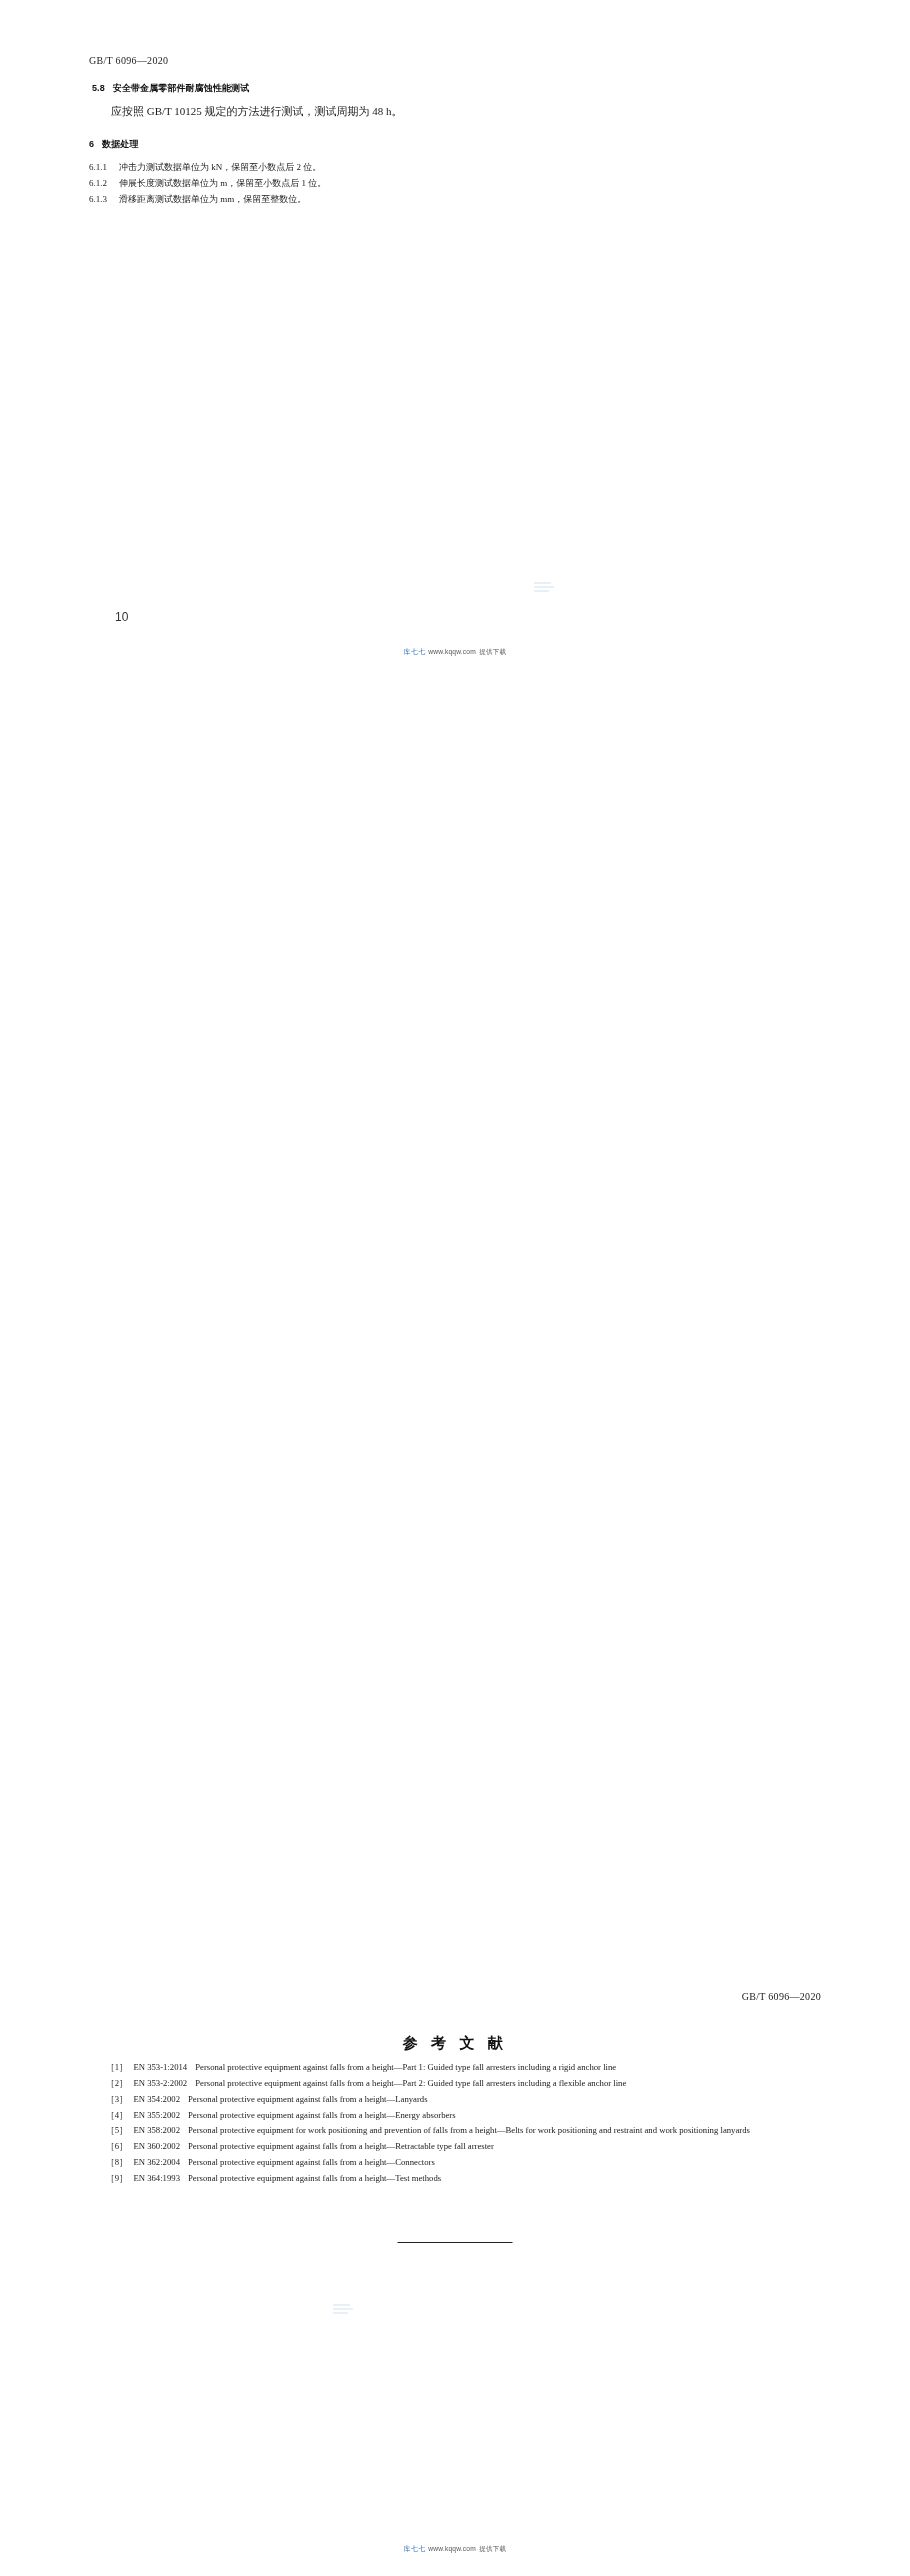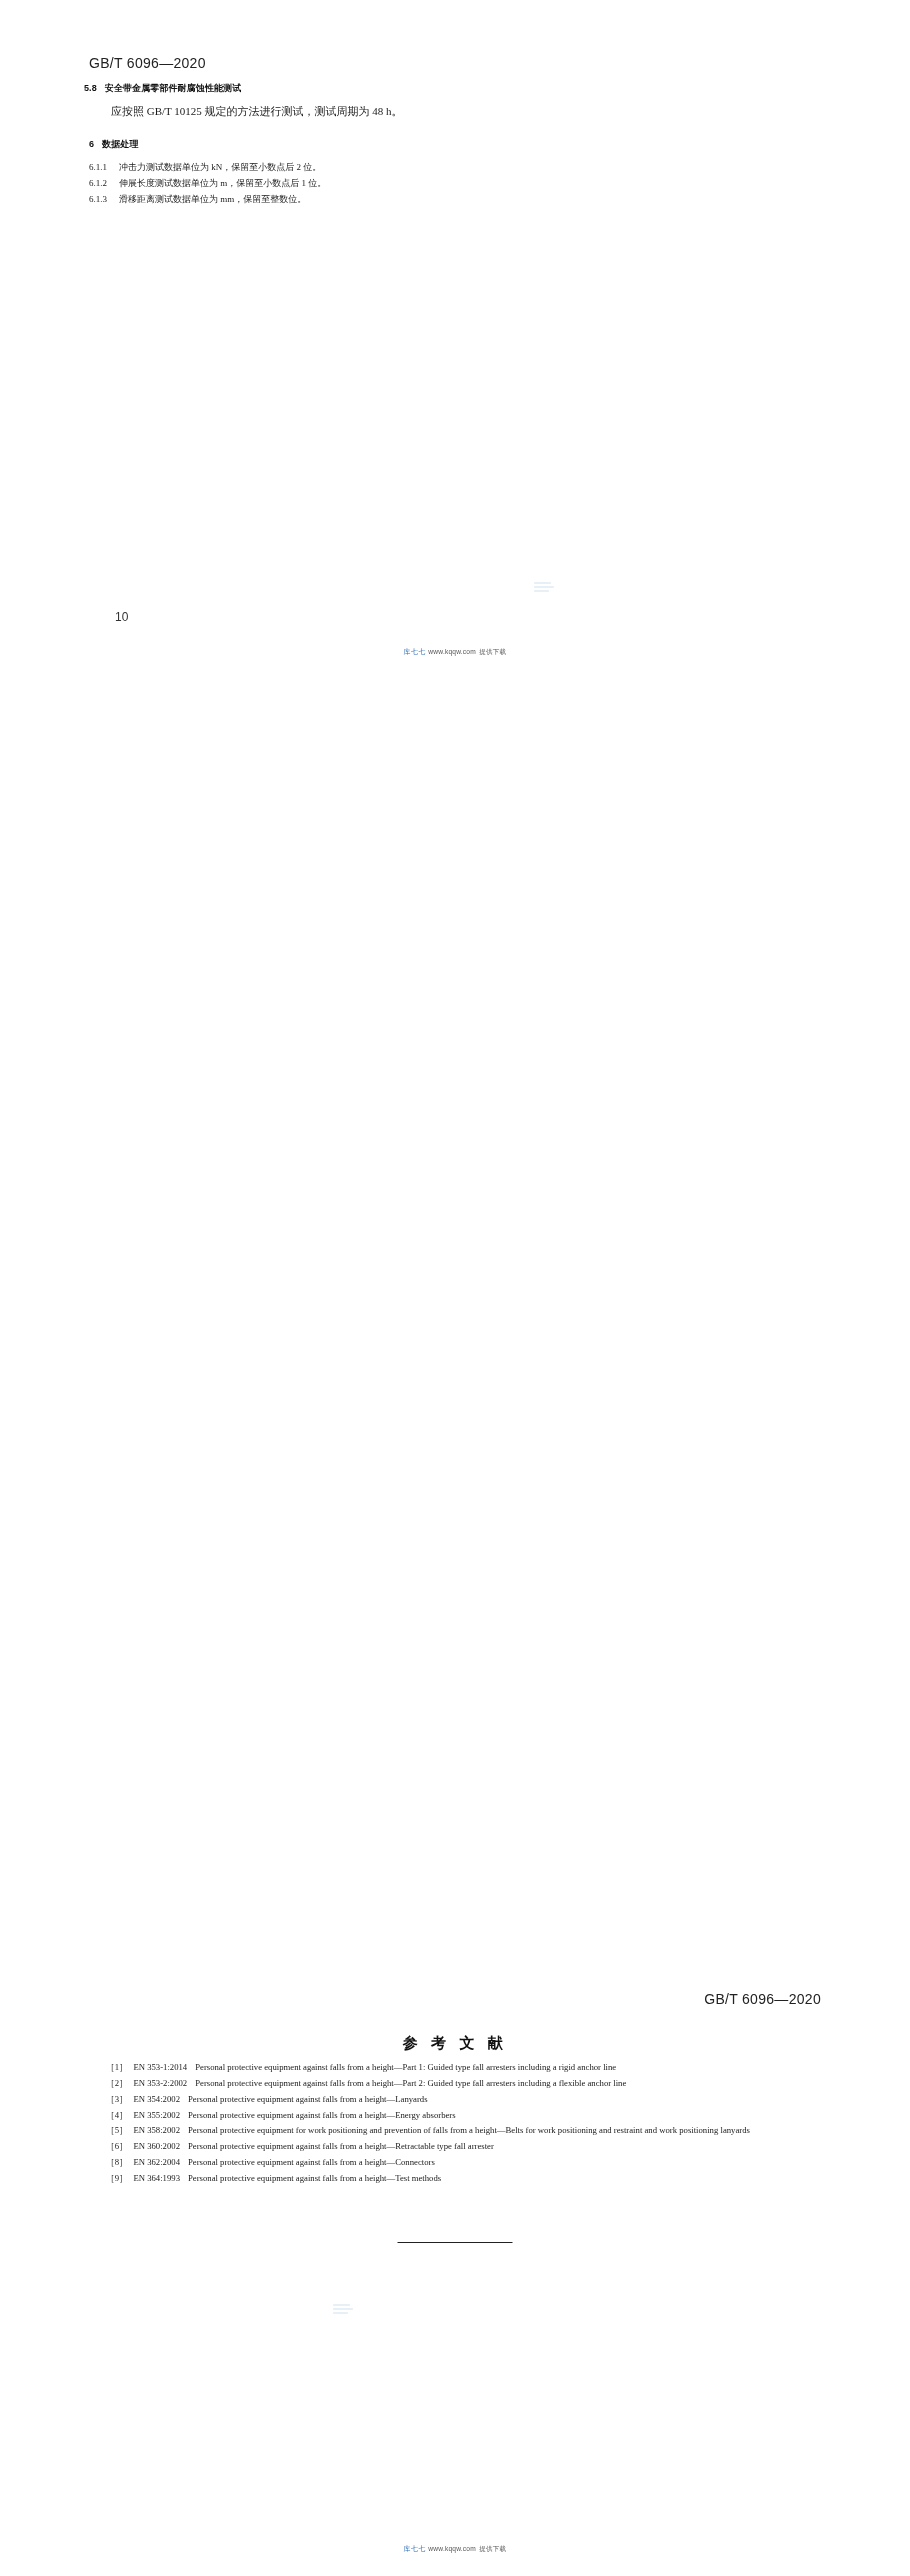--- a/index.html
+++ b/index.html
@@ -20,22 +20,22 @@
   .page-one {
     height: 1288px;
   }
   .page-two {
     height: 1288px;
   }
 
   
   .runhead {
     position: absolute;
-    font-family: Liberation Sans, sans-serif;
-    font-size: 14px;
+    font-family: Liberation Serif, serif;
+    font-size: 10px;
     letter-spacing: 0.3px;
     color: #222;
   }
   .runhead-left {
     left: 89px;
     top: 55px;
   }
   .runhead-right {
     right: 89px;
     top: 703px;
@@ -69,21 +69,21 @@
     font-size: 9px;
     line-height: 1.78;
     margin: 0;
   }
   .item-num {
     display: inline-block;
     min-width: 30px;
   }
 
   
-  .sec58-head { position: absolute; left: 84px; top: 82px; }
+  .sec58-head { position: absolute; left: 92px; top: 82px; }
   .sec58-body { position: absolute; left: 89px; top: 102px; width: 734px; }
   .sec6-head  { position: absolute; left: 89px; top: 138px; }
   .sec6-items { position: absolute; left: 89px; top: 159px; width: 734px; }
 
   .page-num {
     position: absolute;
     left: 115px;
     top: 610px;
     font-family: Liberation Sans, sans-serif;
     font-size: 12px;

